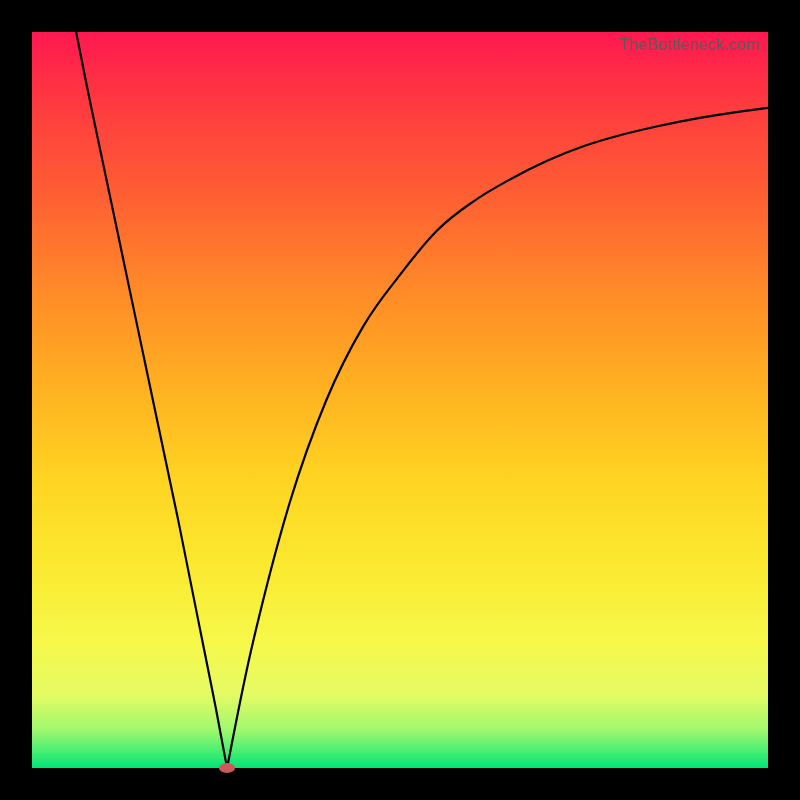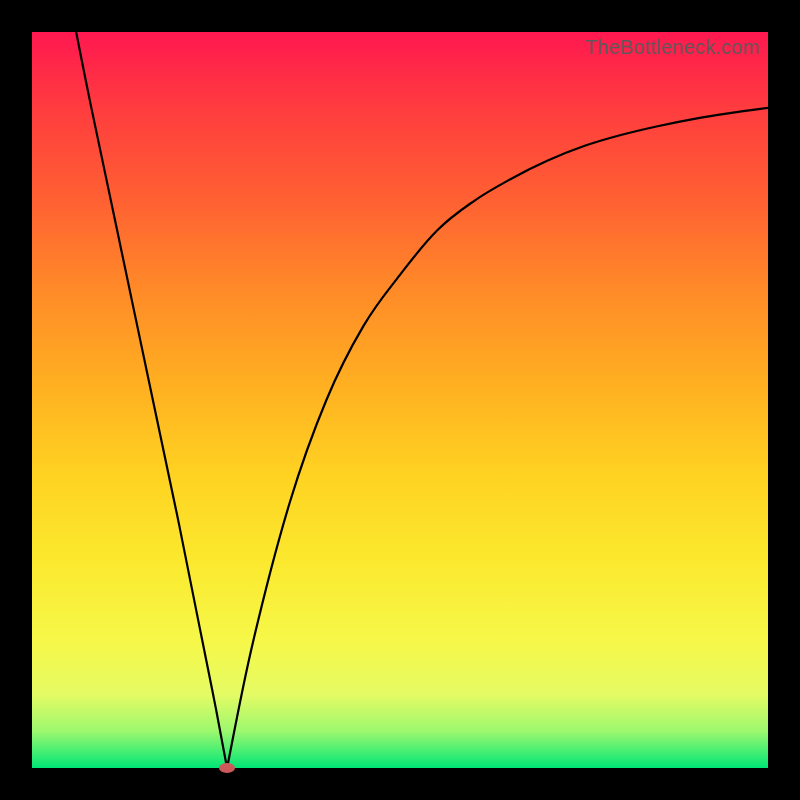--- a/index.html
+++ b/index.html
@@ -29,21 +29,21 @@
       #e5fb64 90%,
       #9cf86e 95%,
       #00e676 100%
     );
   }
   .watermark {
     position: absolute;
     top: 4px;
     right: 8px;
     color: #5a5a5a;
-    font-size: 20px;
+    font-size: 16px;
     font-weight: 500;
     letter-spacing: 0.2px;
     z-index: 30;
   }
   svg.curve {
     position: absolute;
     left: 0;
     top: 0;
     width: 736px;
     height: 736px;

